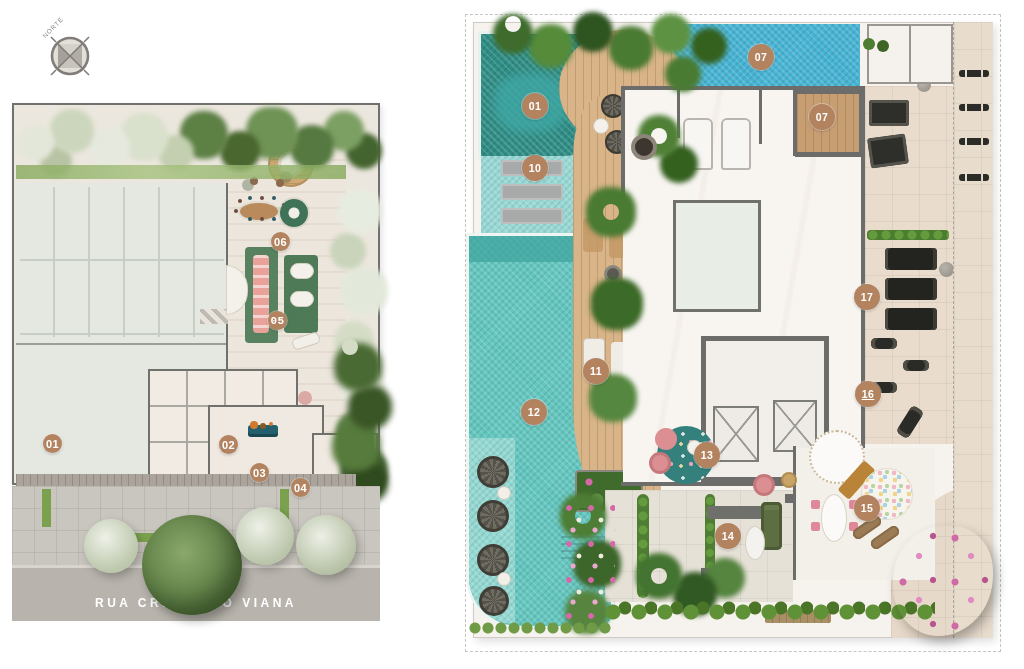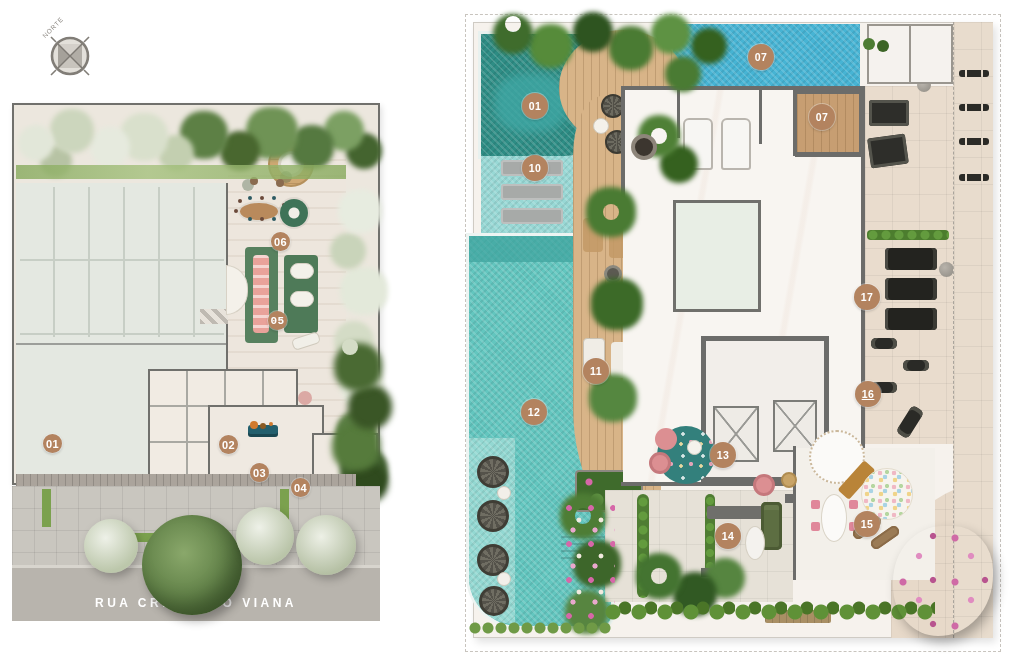--- a/index.html
+++ b/index.html
@@ -273,19 +273,19 @@
       <div class="marker site" style="left: 260px; top: 473px;">03</div>
       <div class="marker site" style="left: 301px; top: 445px; margin-top: 33px;">04</div>
       <div class="marker site" style="left: 278px; top: 321px; font-family: Liberation Mono, monospace;">05</div>
       <div class="marker site" style="left: 281px; top: 242px;">06</div>
       <div class="marker rooftop" style="left: 761px; top: 57px;">07</div>
       <div class="marker rooftop" style="left: 822px; top: 117px;">07</div>
       <div class="marker rooftop" style="left: 535px; top: 106px;">01</div>
       <div class="marker rooftop" style="left: 535px; top: 168px;">10</div>
       <div class="marker rooftop" style="left: 596px; top: 371px;">11</div>
       <div class="marker rooftop" style="left: 534px; top: 412px;">12</div>
-      <div class="marker rooftop" style="left: 723px; top: 455px;">13</div>
+      <div class="marker rooftop" style="left: 707px; top: 455px;">13</div>
       <div class="marker rooftop" style="left: 728px; top: 536px;">14</div>
-      <div class="marker rooftop" style="left: 867px; top: 524px;">15</div>
+      <div class="marker rooftop" style="left: 867px; top: 508px;">15</div>
       <div class="marker rooftop" style="left: 868px; top: 394px; text-decoration: underline;">16</div>
       <div class="marker rooftop" style="left: 867px; top: 297px;">17</div>
     </div>
 </div>
 
 </body></html>

